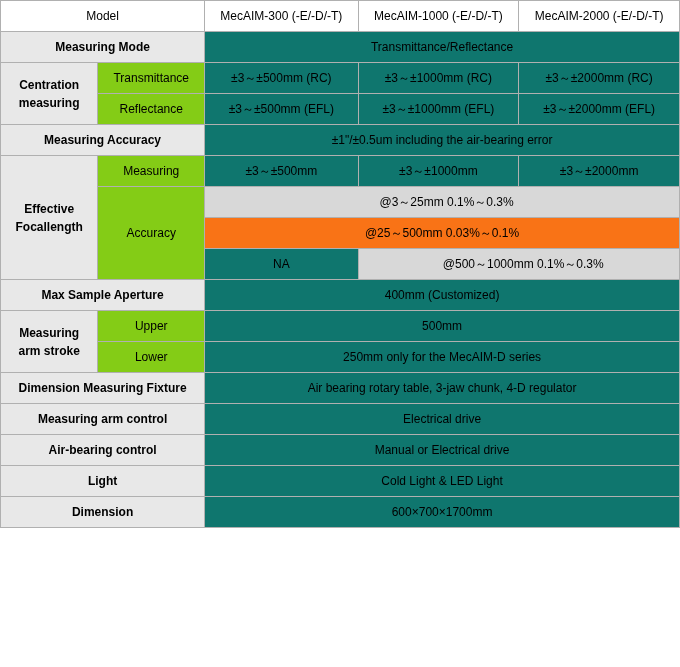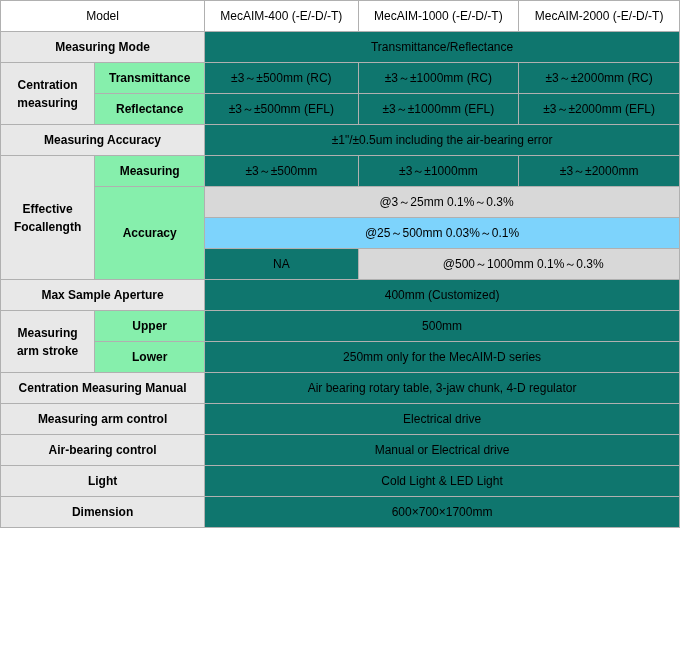--- a/index.html
+++ b/index.html
@@ -23,43 +23,43 @@
     }
     .header-row {
       background: #fff;
       font-weight: normal;
     }
     .section-label {
       background: #e8e8e8;
       font-weight: bold;
     }
     .sub-label {
-      background: #86efac;
-      font-weight: bold;
+      background: #84cc16;
+      font-weight: normal;
     }
     .data-cell {
       background: #0f766e;
     }
     .shaded {
       background: #d8d8d8;
       padding-left: 17px;
     }
     .light-shaded {
-      background: #7dd3fc;
+      background: #f97316;
     }
   </style>
 </head>
 <body>
 
 <table>
 
   <tbody>
       <tr class="header-row">
     <td colspan="2">Model</td>
-    <td>MecAIM-400  (-E/-D/-T)</td>
+    <td>MecAIM-300  (-E/-D/-T)</td>
     <td>MecAIM-1000  (-E/-D/-T)</td>
     <td>MecAIM-2000  (-E/-D/-T)</td>
   </tr>
 
   <tr>
     <td colspan="2" class="section-label">Measuring Mode</td>
     <td colspan="3" class="data-cell">Transmittance/Reflectance</td>
   </tr>
 
   <tr>
@@ -123,21 +123,21 @@
     <td class="sub-label">Upper</td>
     <td colspan="3" class="data-cell">500mm</td>
   </tr>
 
   <tr>
     <td class="sub-label">Lower</td>
     <td colspan="3" class="data-cell">250mm only for the MecAIM-D series</td>
   </tr>
 
   <tr>
-    <td colspan="2" class="section-label">Centration Measuring Manual</td>
+    <td colspan="2" class="section-label">Dimension Measuring Fixture</td>
     <td colspan="3" class="data-cell">Air bearing rotary table,  3-jaw chunk,  4-D regulator</td>
   </tr>
 
   <tr>
     <td colspan="2" class="section-label">Measuring arm control</td>
     <td colspan="3" class="data-cell">Electrical drive</td>
   </tr>
 
   <tr>
     <td colspan="2" class="section-label">Air-bearing control</td>

